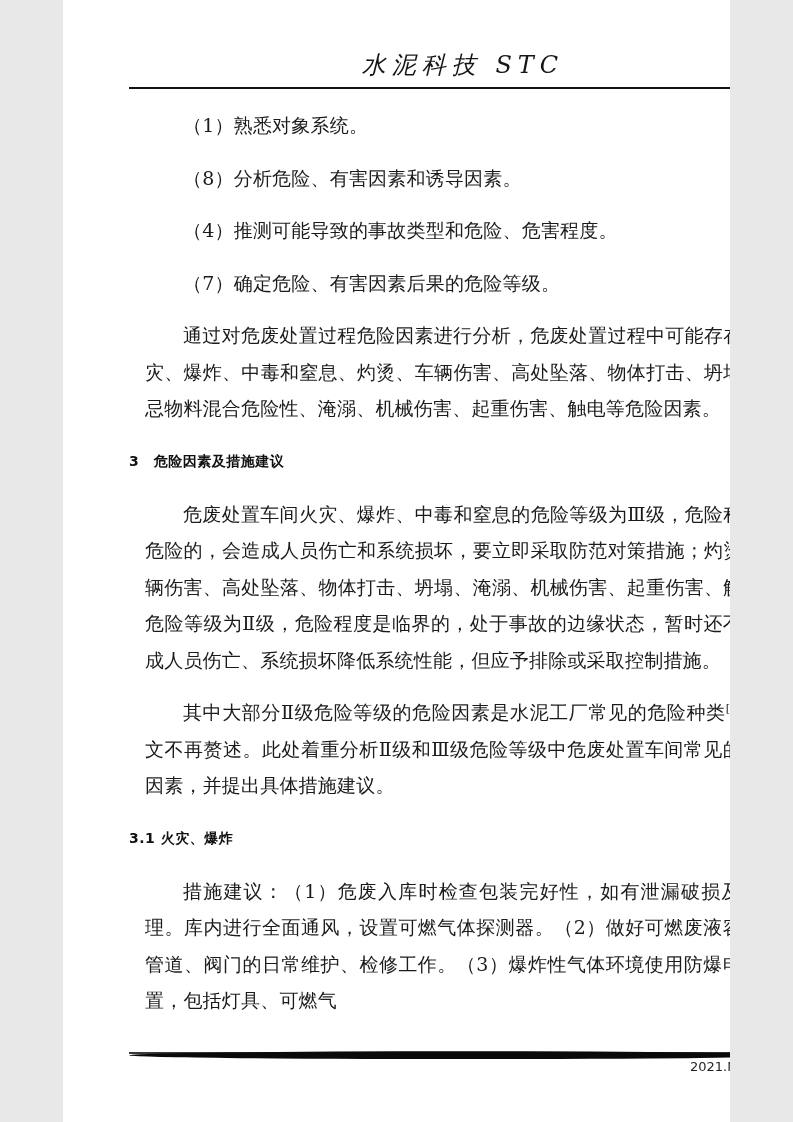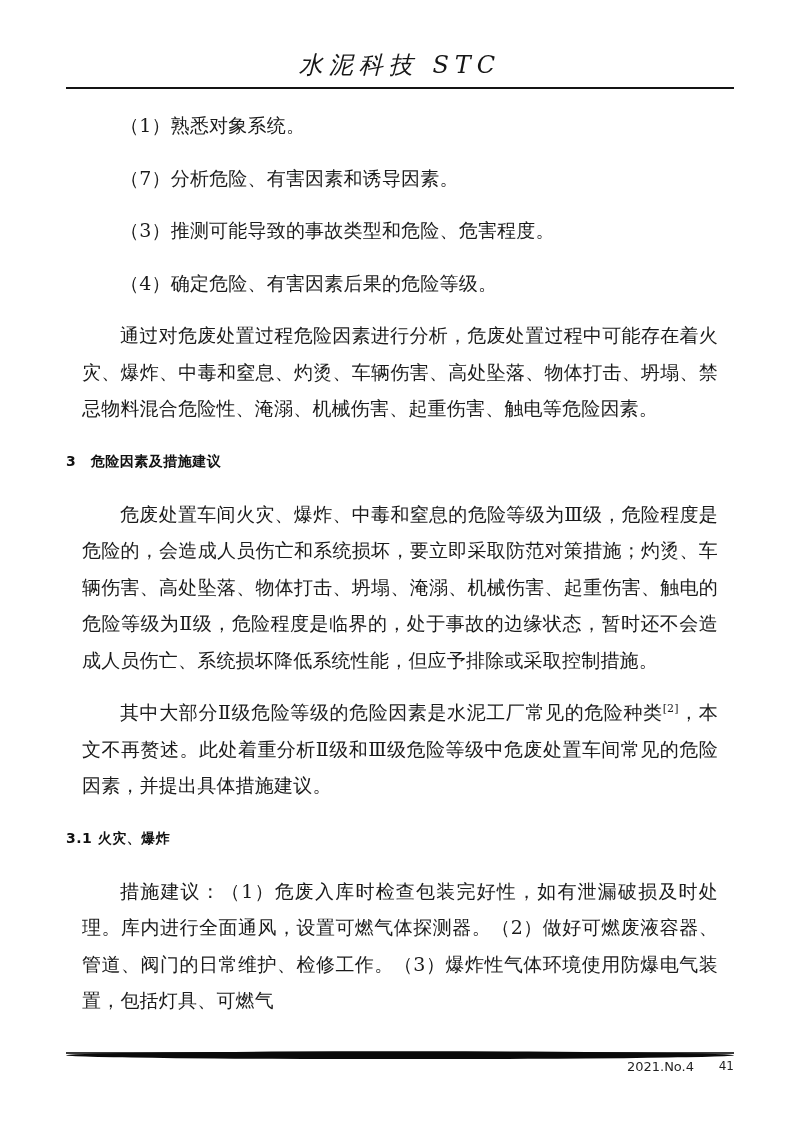--- a/index.html
+++ b/index.html
@@ -1,18 +1,18 @@
 <!DOCTYPE html>
 <html><head>
 <meta charset="utf-8">
 <style>
   html, body { margin: 0; padding: 0; background: #e8e8e8; }
   .page {
     position: relative;
-    width: 793px;
+    width: 667px;
     height: 1122px;
     margin: 0 auto;
     background: #ffffff;
     color: #1b1b1b;
     font-family: "DejaVu Serif", "Liberation Serif", serif;
     overflow: hidden;
   }
   
   .journal-header {
     position: absolute;
@@ -90,23 +90,23 @@
 <div class="page">
 
   <header class="journal-header">
     <div class="journal-title">水泥科技 STC</div>
   </header>
   <div class="header-rule"></div>
 
   <main class="content">
 
     <p>（1）熟悉对象系统。</p>
-    <p>（7）分析危险、有害因素和诱导因素。</p>
-    <p>（3）推测可能导致的事故类型和危险、危害程度。</p>
-    <p>（4）确定危险、有害因素后果的危险等级。</p>
+    <p>（8）分析危险、有害因素和诱导因素。</p>
+    <p>（4）推测可能导致的事故类型和危险、危害程度。</p>
+    <p>（7）确定危险、有害因素后果的危险等级。</p>
 
     <p>通过对危废处置过程危险因素进行分析，危废处置过程中可能存在着火灾、爆炸、中毒和窒息、灼烫、车辆伤害、高处坠落、物体打击、坍塌、禁忌物料混合危险性、淹溺、机械伤害、起重伤害、触电等危险因素。</p>
 
     <h2 class="section-heading">3　危险因素及措施建议</h2>
 
     <p>危废处置车间火灾、爆炸、中毒和窒息的危险等级为Ⅲ级，危险程度是危险的，会造成人员伤亡和系统损坏，要立即采取防范对策措施；灼烫、车辆伤害、高处坠落、物体打击、坍塌、淹溺、机械伤害、起重伤害、触电的危险等级为Ⅱ级，危险程度是临界的，处于事故的边缘状态，暂时还不会造成人员伤亡、系统损坏降低系统性能，但应予排除或采取控制措施。</p>
 
     <p><span>其中大部分Ⅱ级危险等级的危险因素是水泥工厂常见的危险种类</span><sup class="citation-sup">[2]</sup><span>，本文不再赘述。此处着重分析Ⅱ级和Ⅲ级危险等级中危废处置车间常见的危险因素，并提出具体措施建议。</span></p>
 
     <h2 class="section-heading">3.1 火灾、爆炸</h2>

